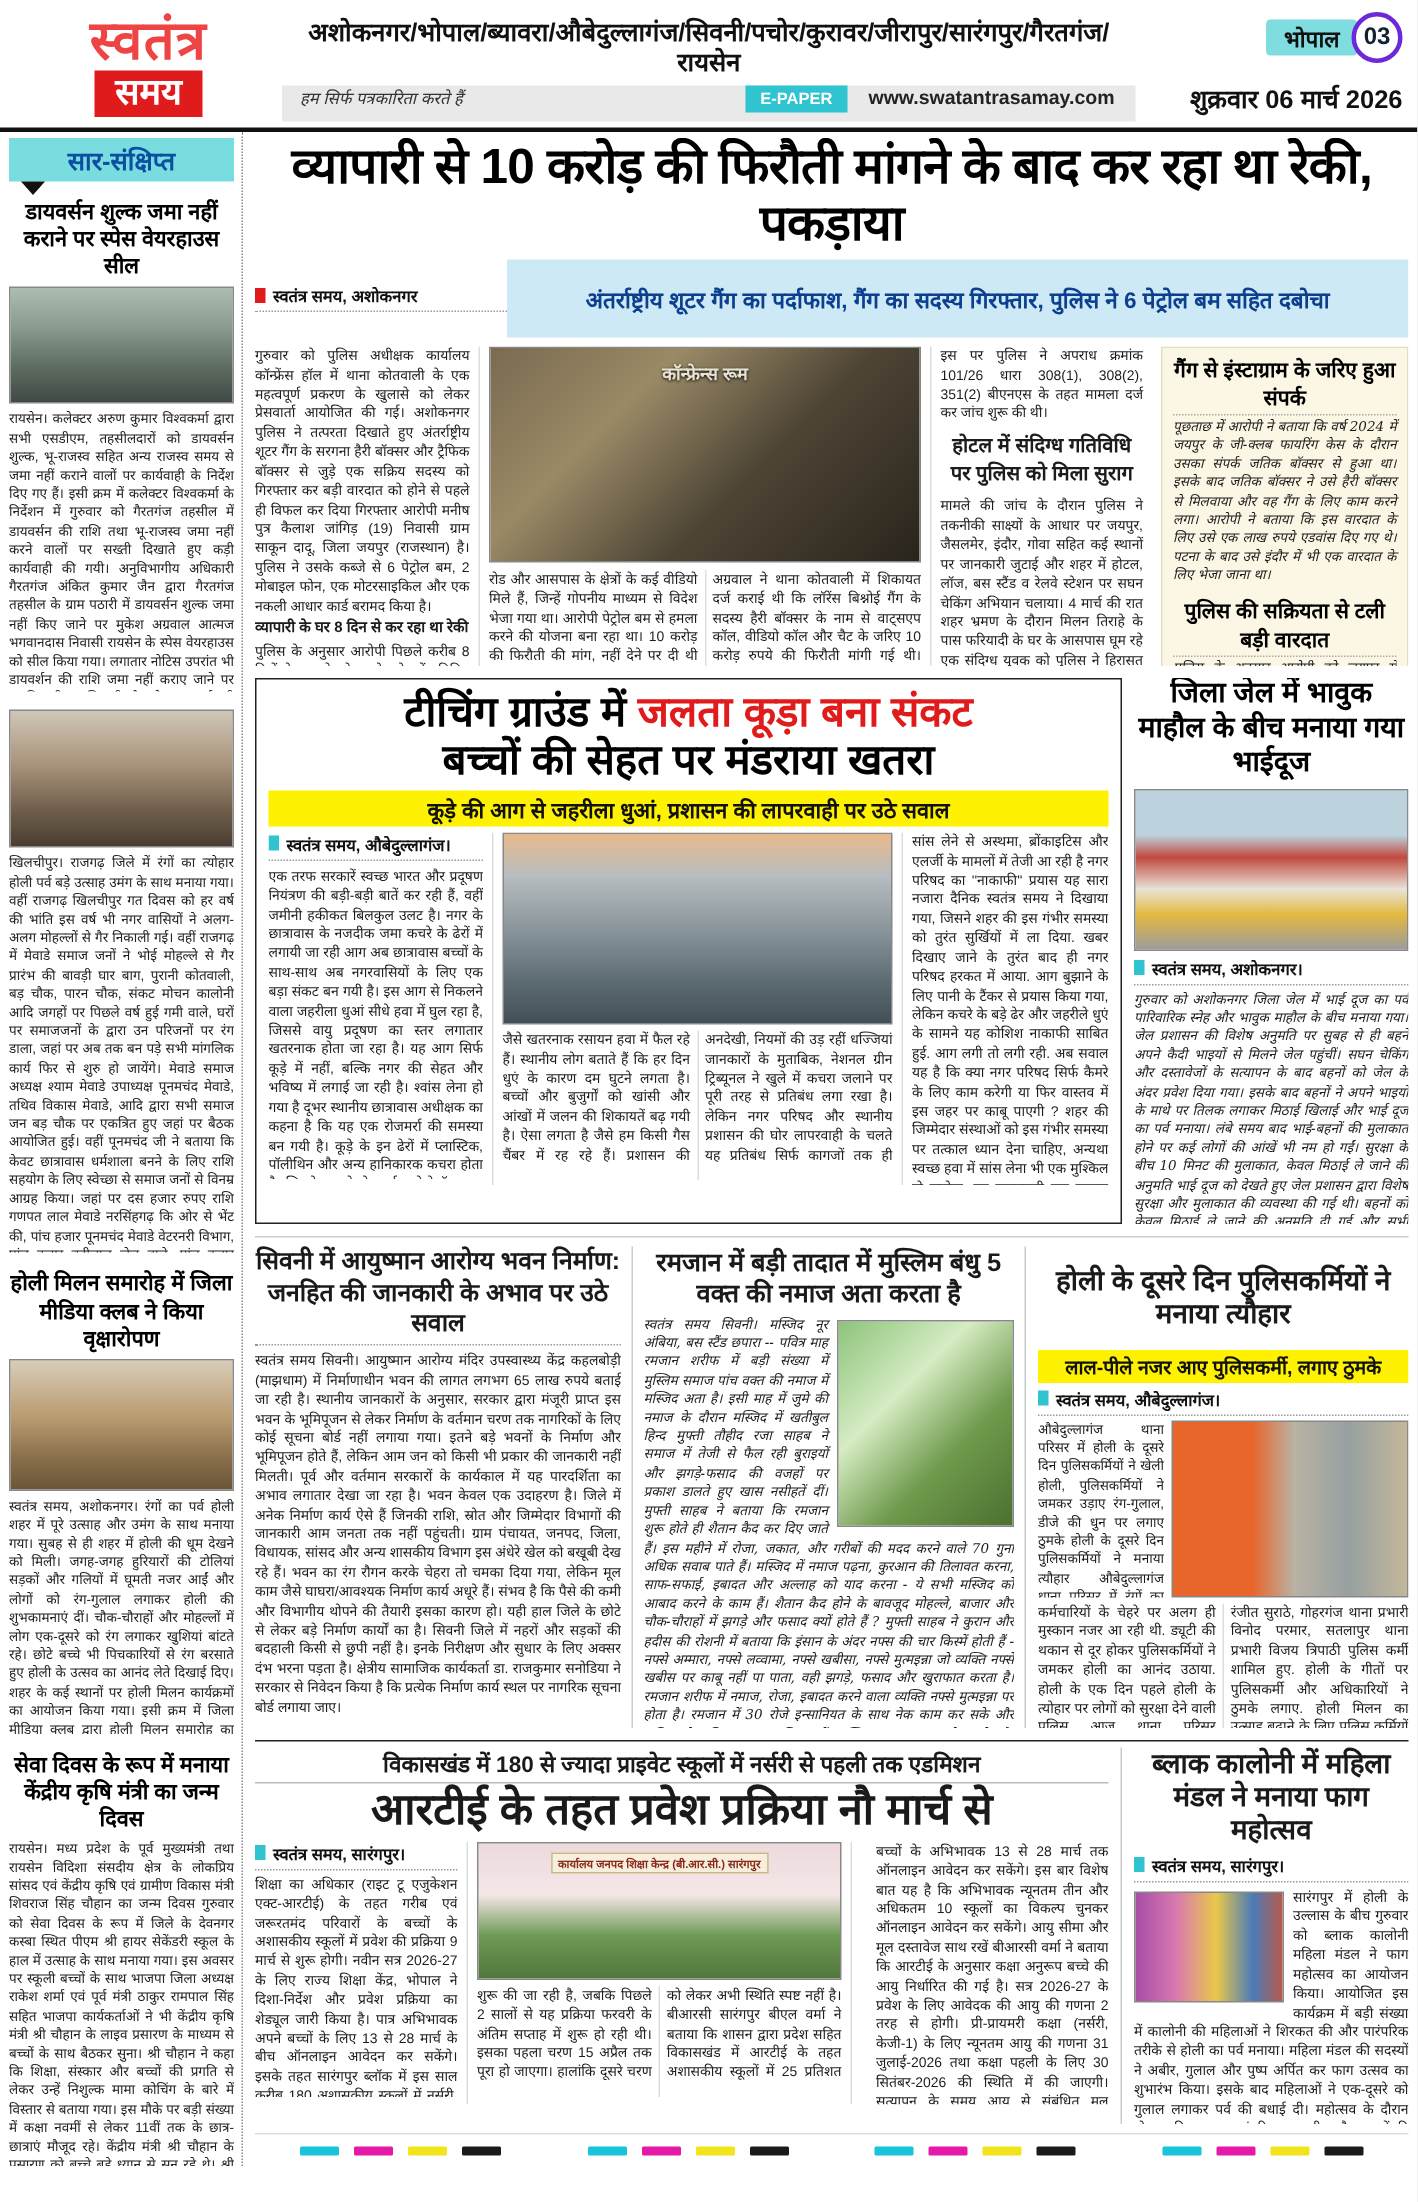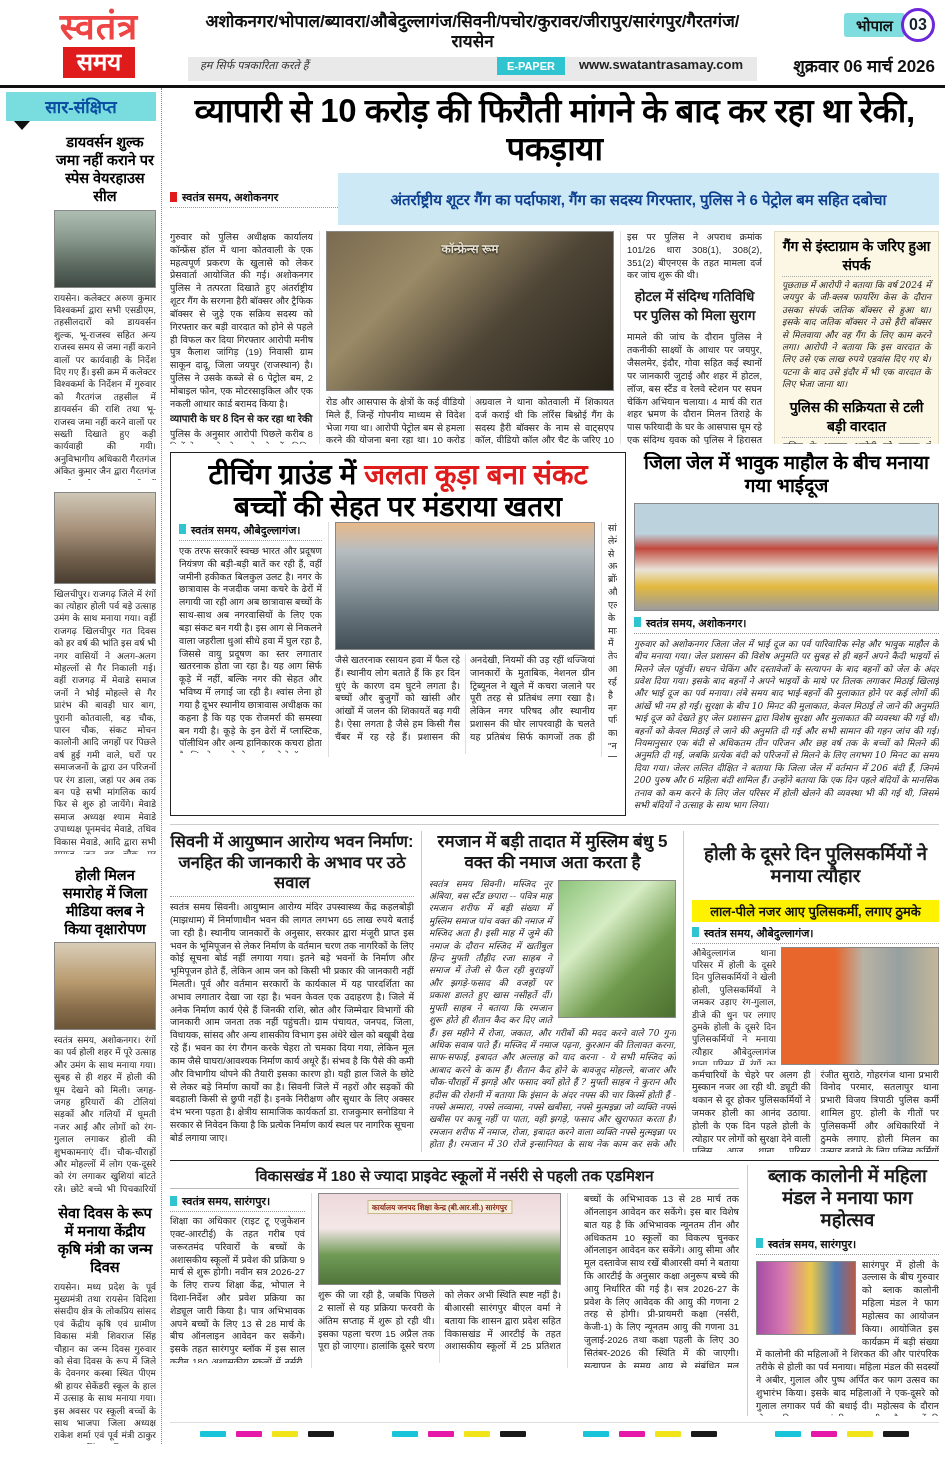--- a/index.html
+++ b/index.html
@@ -22,21 +22,21 @@
   .mast-right{width:170px;display:flex;flex-direction:column;align-items:flex-end;justify-content:space-between;padding:2px 0;}
   .edition-badge{display:flex;align-items:center;}
   .edition-pill{background:#7fdde0;color:#111;font-size:15px;font-weight:bold;padding:2px 12px;border-radius:3px;}
   .page-circle{width:34px;height:34px;border:3px solid #6d28d9;border-radius:50%;background:#fff;color:#123;font-size:16px;font-weight:bold;display:flex;align-items:center;justify-content:center;margin-left:-4px;}
   .issue-date{font-size:17px;font-weight:bold;color:#111;padding-bottom:2px;white-space:nowrap;}
   
   .content{display:flex;height:1356px;}
   .sidebar{width:162px;border-right:1px dotted #888;padding:4px 5px 0 6px;overflow:hidden;}
   .side-band{background:#79dde0;color:#0b4ea2;font-weight:bold;font-size:17px;text-align:center;padding:3px 0;position:relative;}
   .side-band .tri{position:absolute;left:8px;bottom:-9px;width:0;height:0;border-left:8px solid transparent;border-right:8px solid transparent;border-top:9px solid #111;}
-  .side-story{padding-top:12px;margin-left:48px;}
+  .side-story{padding-top:12px;}
   .side-story h3{margin:0 0 4px 0;font-size:14.5px;line-height:1.25;text-align:center;color:#000;}
   .side-photo{width:100%;height:78px;border:1px solid #999;}
   .side-body{font-size:9px;line-height:1.38;text-align:justify;color:#222;margin-top:4px;}
   .main{flex:1;padding:4px 6px 0 8px;display:flex;flex-direction:column;}
   
   .byline{display:flex;align-items:center;font-size:11px;font-weight:bold;color:#111;border-bottom:1px dotted #999;padding-bottom:3px;}
   .byline .mark{width:7px;height:10px;margin-right:5px;display:inline-block;}
   .mark-red{background:#e01b1b;}
   .mark-cyan{background:#2fc4cf;}
   .photo{border:1px solid #888;position:relative;overflow:hidden;}
@@ -45,30 +45,30 @@
   .subhead-bold{font-size:10px;font-weight:bold;margin:2px 0;}
   
   .lead{height:360px;overflow:hidden;}
   .lead h1{margin:0;font-size:33px;line-height:1.15;text-align:center;color:#000;letter-spacing:-0.5px;}
   .lead-row2{display:flex;align-items:center;margin-top:5px;}
   .lead-byline{width:168px;padding-right:8px;}
   .blue-band{flex:1;background:#cde9f6;color:#0d3f8f;font-size:15px;font-weight:bold;text-align:center;padding:16px 4px;}
   .lead-cols{display:flex;margin-top:6px;height:250px;overflow:hidden;}
   .lead-c1{width:150px;padding-right:6px;border-right:1px solid #ddd;}
   .lead-mid{width:300px;padding:0 6px;}
-  .lead-photo{height:160px;padding-left:27px;}
+  .lead-photo{height:144px;padding-left:27px;}
   .lead-photo .ph-label{position:absolute;top:8px;left:50%;transform:translateX(-50%);color:#e8e2d2;font-size:12px;font-weight:bold;white-space:nowrap;text-shadow:0 1px 2px #000;}
   .lead-underphoto{column-count:2;column-gap:10px;column-rule:1px solid #ddd;margin-top:5px;}
   .lead-c3{width:148px;padding:0 6px;border-left:1px solid #ddd;}
   .lead-box{flex:1;background:#fbf7e4;border:1px solid #e4ddc0;margin-left:6px;padding:4px 7px;}
   .lead-box h4{margin:0 0 2px 0;font-size:14px;text-align:center;color:#000;border-bottom:1px dotted #aaa;padding-bottom:2px;}
   .lead-box h4.second{margin-top:6px;}
   
   .midrow{display:flex;margin-top:8px;height:372px;overflow:hidden;}
-  .garbage{width:456px;border:1.5px solid #222;padding:6px 8px;}
+  .garbage{width:578px;border:1.5px solid #222;padding:6px 8px;}
   .garbage h2{margin:0;font-size:28px;line-height:1.12;text-align:center;color:#000;}
   .garbage h2 .red{color:#e01b1b;}
   .yellow-band{background:#fef200;color:#111;font-size:14.5px;font-weight:bold;text-align:center;padding:2px 4px;margin:5px 0 4px 0;}
   .garb-cols{display:flex;height:235px;overflow:hidden;}
   .garb-c1{width:150px;padding-right:6px;border-right:1px solid #ddd;}
   .garb-mid{width:272px;padding:0 6px;}
   .garb-photo{height:128px;}
   .garb-underphoto{column-count:2;column-gap:10px;column-rule:1px solid #ddd;margin-top:4px;}
   .garb-c3{flex:1;padding-left:6px;border-left:1px solid #ddd;}
   .jail{flex:1;padding:0 0 0 8px;}
@@ -217,20 +217,21 @@
           </div>
         </div>
       </section>
 
       <div class="midrow">
         <section class="garbage">
           <h2>
             <span>टीचिंग ग्राउंड में </span><span class="red">जलता कूड़ा बना संकट</span><br>
             <span>बच्चों की सेहत पर मंडराया खतरा</span>
           </h2>
+          <div class="yellow-band">कूड़े की आग से जहरीला धुआं, प्रशासन की लापरवाही पर उठे सवाल</div>
           <div class="garb-cols">
             <div class="garb-c1">
               <div class="byline">
                 <span class="mark mark-cyan"></span>
                 <span>स्वतंत्र समय, औबेदुल्लागंज।</span>
               </div>
               <div class="body-txt" style="margin-top:4px;height:208px;overflow:hidden;">एक तरफ सरकारें स्वच्छ भारत और प्रदूषण नियंत्रण की बड़ी-बड़ी बातें कर रही हैं, वहीं जमीनी हकीकत बिलकुल उलट है। नगर के छात्रावास के नजदीक जमा कचरे के ढेरों में लगायी जा रही आग अब छात्रावास बच्चों के साथ-साथ अब नगरवासियों के लिए एक बड़ा संकट बन गयी है। इस आग से निकलने वाला जहरीला धुआं सीधे हवा में घुल रहा है, जिससे वायु प्रदूषण का स्तर लगातार खतरनाक होता जा रहा है। यह आग सिर्फ कूड़े में नहीं, बल्कि नगर की सेहत और भविष्य में लगाई जा रही है। श्वांस लेना हो गया है दूभर स्थानीय छात्रावास अधीक्षक का कहना है कि यह एक रोजमर्रा की समस्या बन गयी है। कूड़े के इन ढेरों में प्लास्टिक, पॉलीथिन और अन्य हानिकारक कचरा होता है, जिसके जलने से कार्बन मोनोऑक्साइड और डाइऑक्सिन</div>
             </div>
             <div class="garb-mid">
               <div class="photo garb-photo g-smoke"></div>
@@ -276,20 +277,21 @@
             <div class="holi-c1 body-txt" style="height:118px;overflow:hidden;">औबेदुल्लागंज थाना परिसर में होली के दूसरे दिन पुलिसकर्मियों ने खेली होली, पुलिसकर्मियों ने जमकर उड़ाए रंग-गुलाल, डीजे की धुन पर लगाए ठुमके होली के दूसरे दिन पुलिसकर्मियों ने मनाया त्यौहार औबेदुल्लागंज थाना परिसर में रंगों का त्यौहार होली के दूसरे दिन औबेदुल्लागंज के पुलिस परिसर में होली मनाई गई. पुलिसकर्मियों और अधिकारियों ने अपने परिवार और दोस्तों के साथ होली खेली. होली के गीतों पर पुलिसकर्मी और अधिकारी जमकर थिरके और एक दूसरे को रंग गुलाल लगाकर होली की शुभकामनाएं दी. 48 घंटे ड्यूटी करने के बाद पुलिस अधिकारी</div>
             <div class="photo holi-photo g-holi"></div>
           </div>
           <div class="holi-cols body-txt">कर्मचारियों के चेहरे पर अलग ही मुस्कान नजर आ रही थी. ड्यूटी की थकान से दूर होकर पुलिसकर्मियों ने जमकर होली का आनंद उठाया. होली के एक दिन पहले होली के त्योहार पर लोगों को सुरक्षा देने वाली पुलिस आज थाना परिसर औबेदुल्लागंज में होली खेल रही है. रंगों का त्यौहार होली के दूसरे दिन एसडीओपी शीला सुराणा औबेदुल्लागंज थाना प्रभारी भरत प्रताप सिंह मंडीदीप थाना प्रभारी रंजीत सुराठे, गोहरगंज थाना प्रभारी विनोद परमार, सतलापुर थाना प्रभारी विजय त्रिपाठी पुलिस कर्मी शामिल हुए. होली के गीतों पर पुलिसकर्मी और अधिकारियों ने ठुमके लगाए. होली मिलन का उत्साह बढ़ाने के लिए पुलिस कर्मियों की अनेक प्रतियोगिता भी हुई इस मौके पर एसडीओपी ने सभी पुलिस कर्मचारियों अधिकारियों एवं परिवार को होली की शुभकामनाएं दी</div>
         </section>
       </div>
 
       <div class="botrow">
         <section class="rte">
           <div class="strip">विकासखंड में 180 से ज्यादा प्राइवेट स्कूलों में नर्सरी से पहली तक एडमिशन</div>
+          <h2>आरटीई के तहत प्रवेश प्रक्रिया नौ मार्च से</h2>
           <div class="rte-cols">
             <div class="rte-c1">
               <div class="byline rte-byline">
                 <span class="mark mark-cyan"></span>
                 <span>स्वतंत्र समय, सारंगपुर।</span>
               </div>
               <div class="body-txt" style="height:148px;overflow:hidden;">शिक्षा का अधिकार (राइट टू एजुकेशन एक्ट-आरटीई) के तहत गरीब एवं जरूरतमंद परिवारों के बच्चों के अशासकीय स्कूलों में प्रवेश की प्रक्रिया 9 मार्च से शुरू होगी। नवीन सत्र 2026-27 के लिए राज्य शिक्षा केंद्र, भोपाल ने दिशा-निर्देश और प्रवेश प्रक्रिया का शेड्यूल जारी किया है। पात्र अभिभावक अपने बच्चों के लिए 13 से 28 मार्च के बीच ऑनलाइन आवेदन कर सकेंगे। इसके तहत सारंगपुर ब्लॉक में इस साल करीब 180 अशासकीय स्कूलों में नर्सरी, केजी-1 और पहली कक्षा में प्रवेश दिया जाएगा। राज्य शिक्षा केंद्र द्वारा इस बार मार्च के दूसरे सप्ताह में आरटीई के तहत प्रवेश प्रक्रिया</div>
             </div>
             <div class="rte-mid">
               <div class="photo rte-photo g-school">

